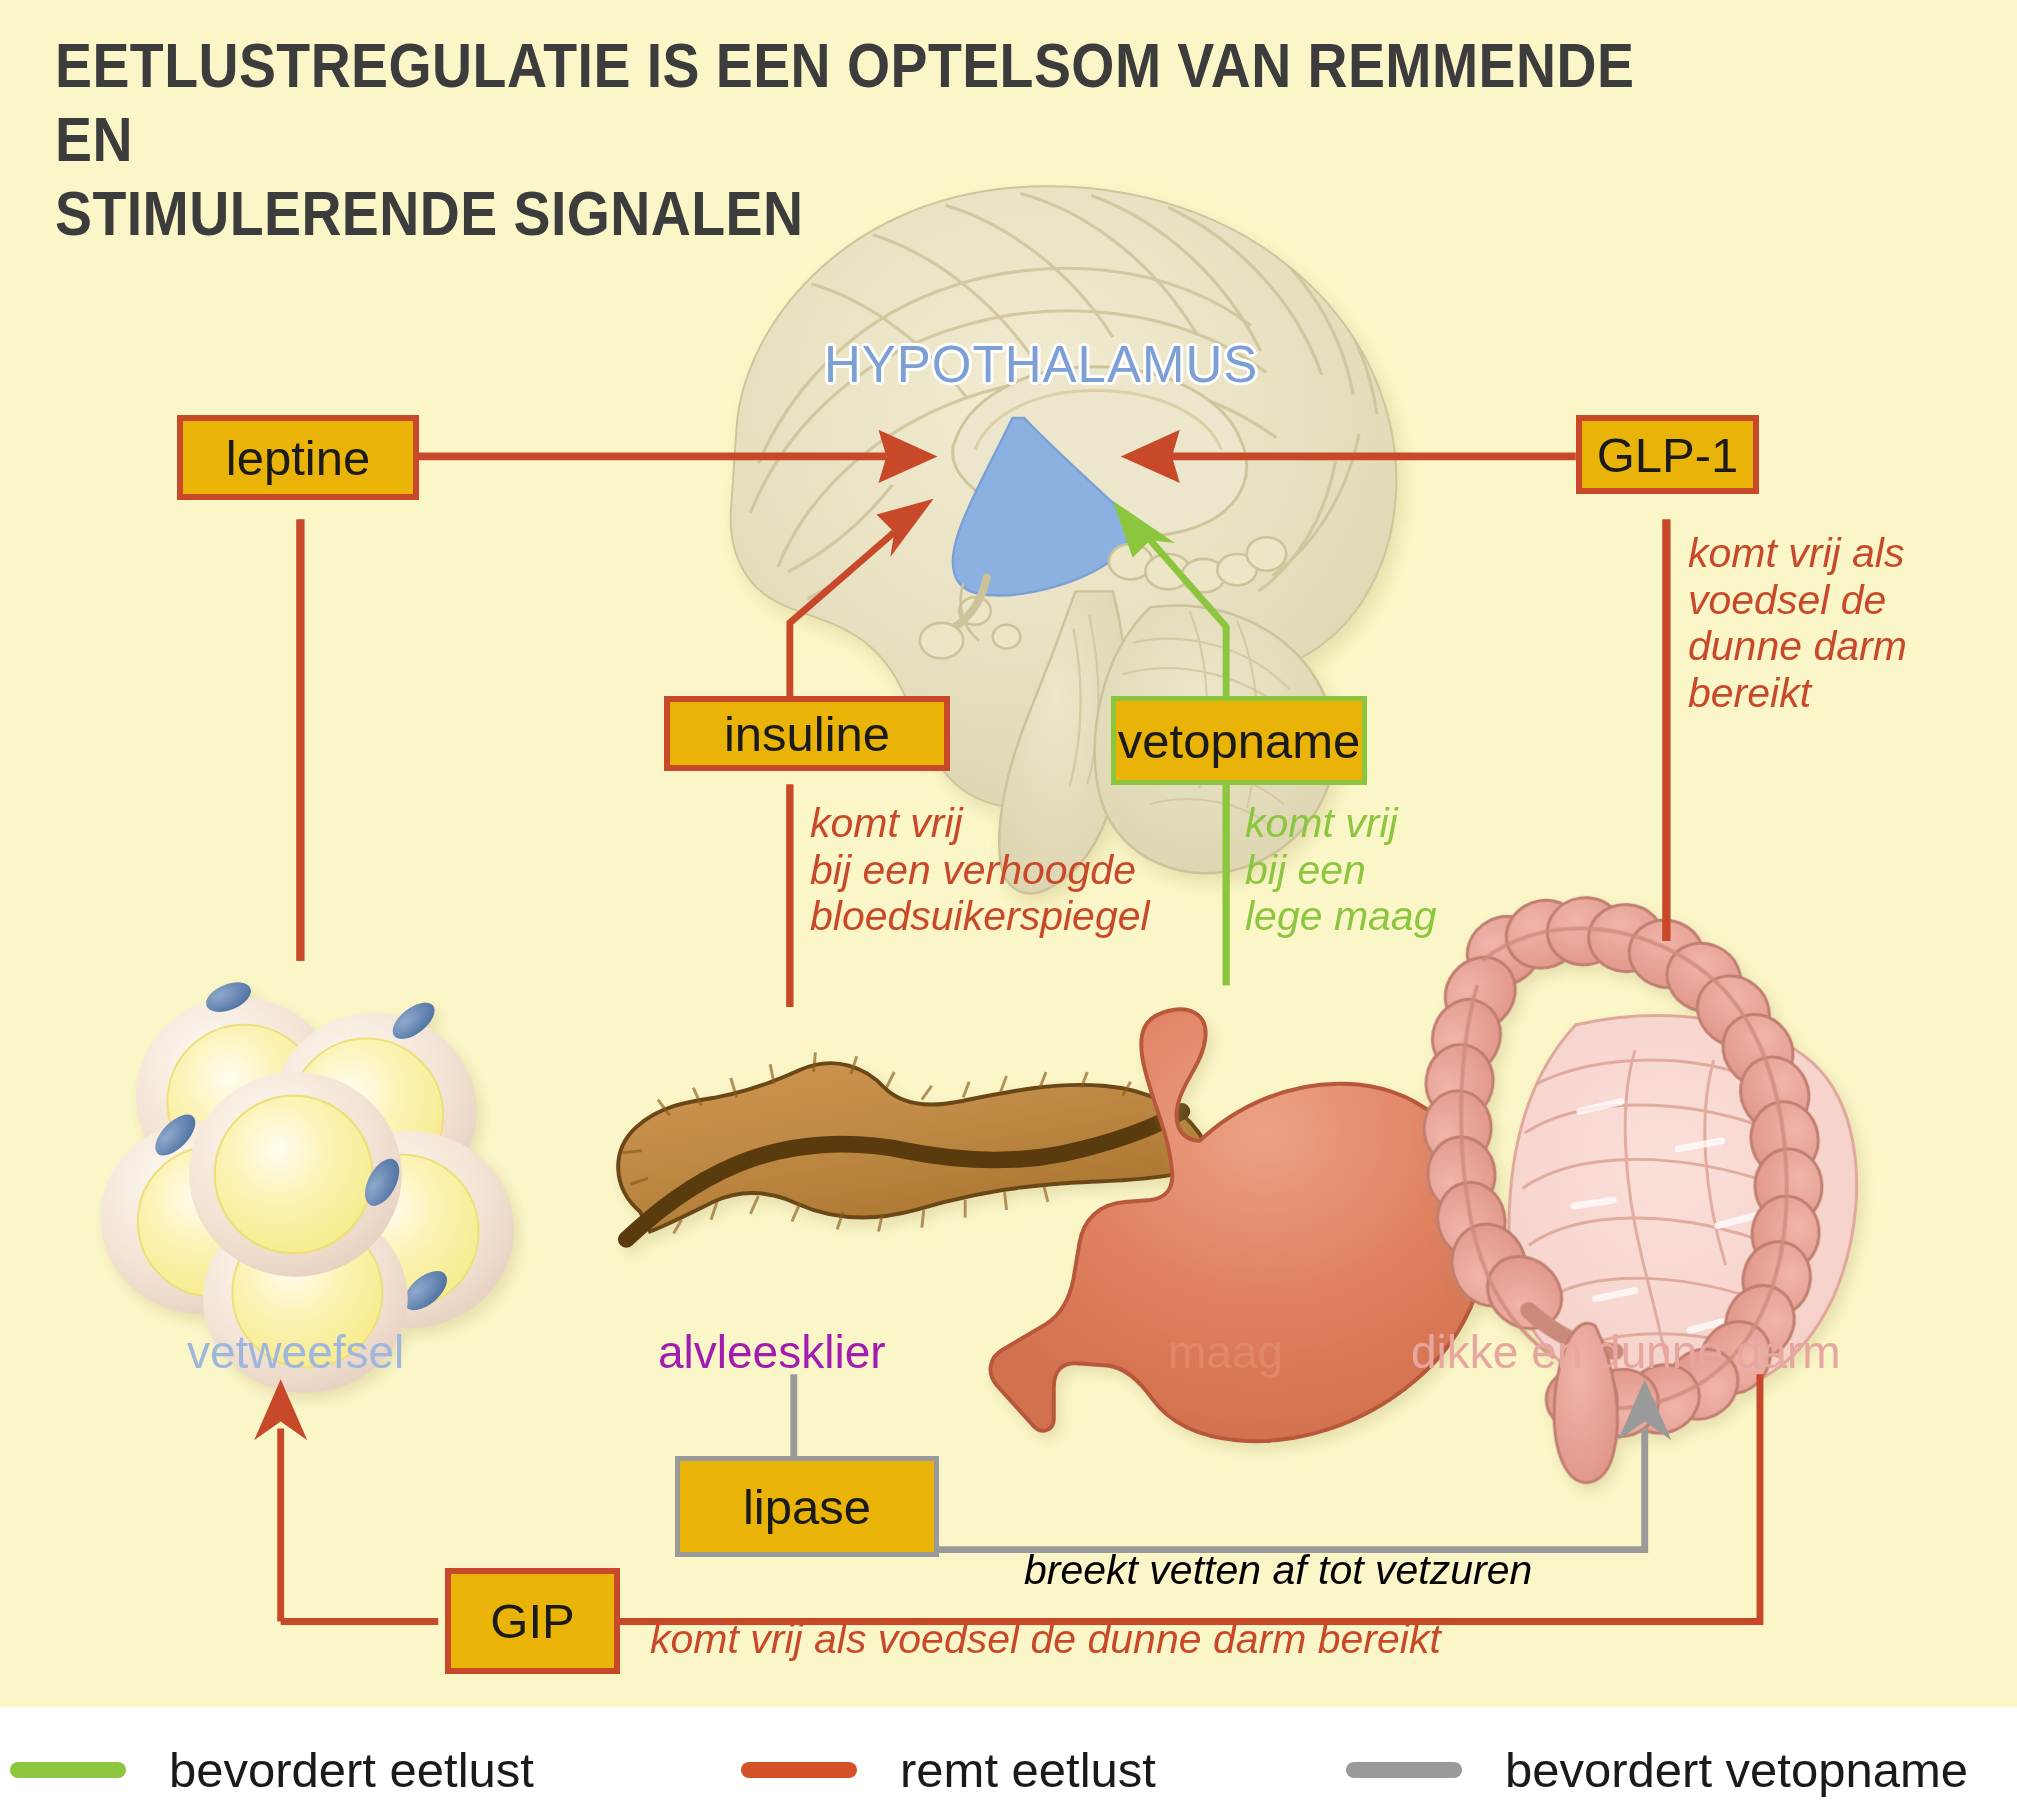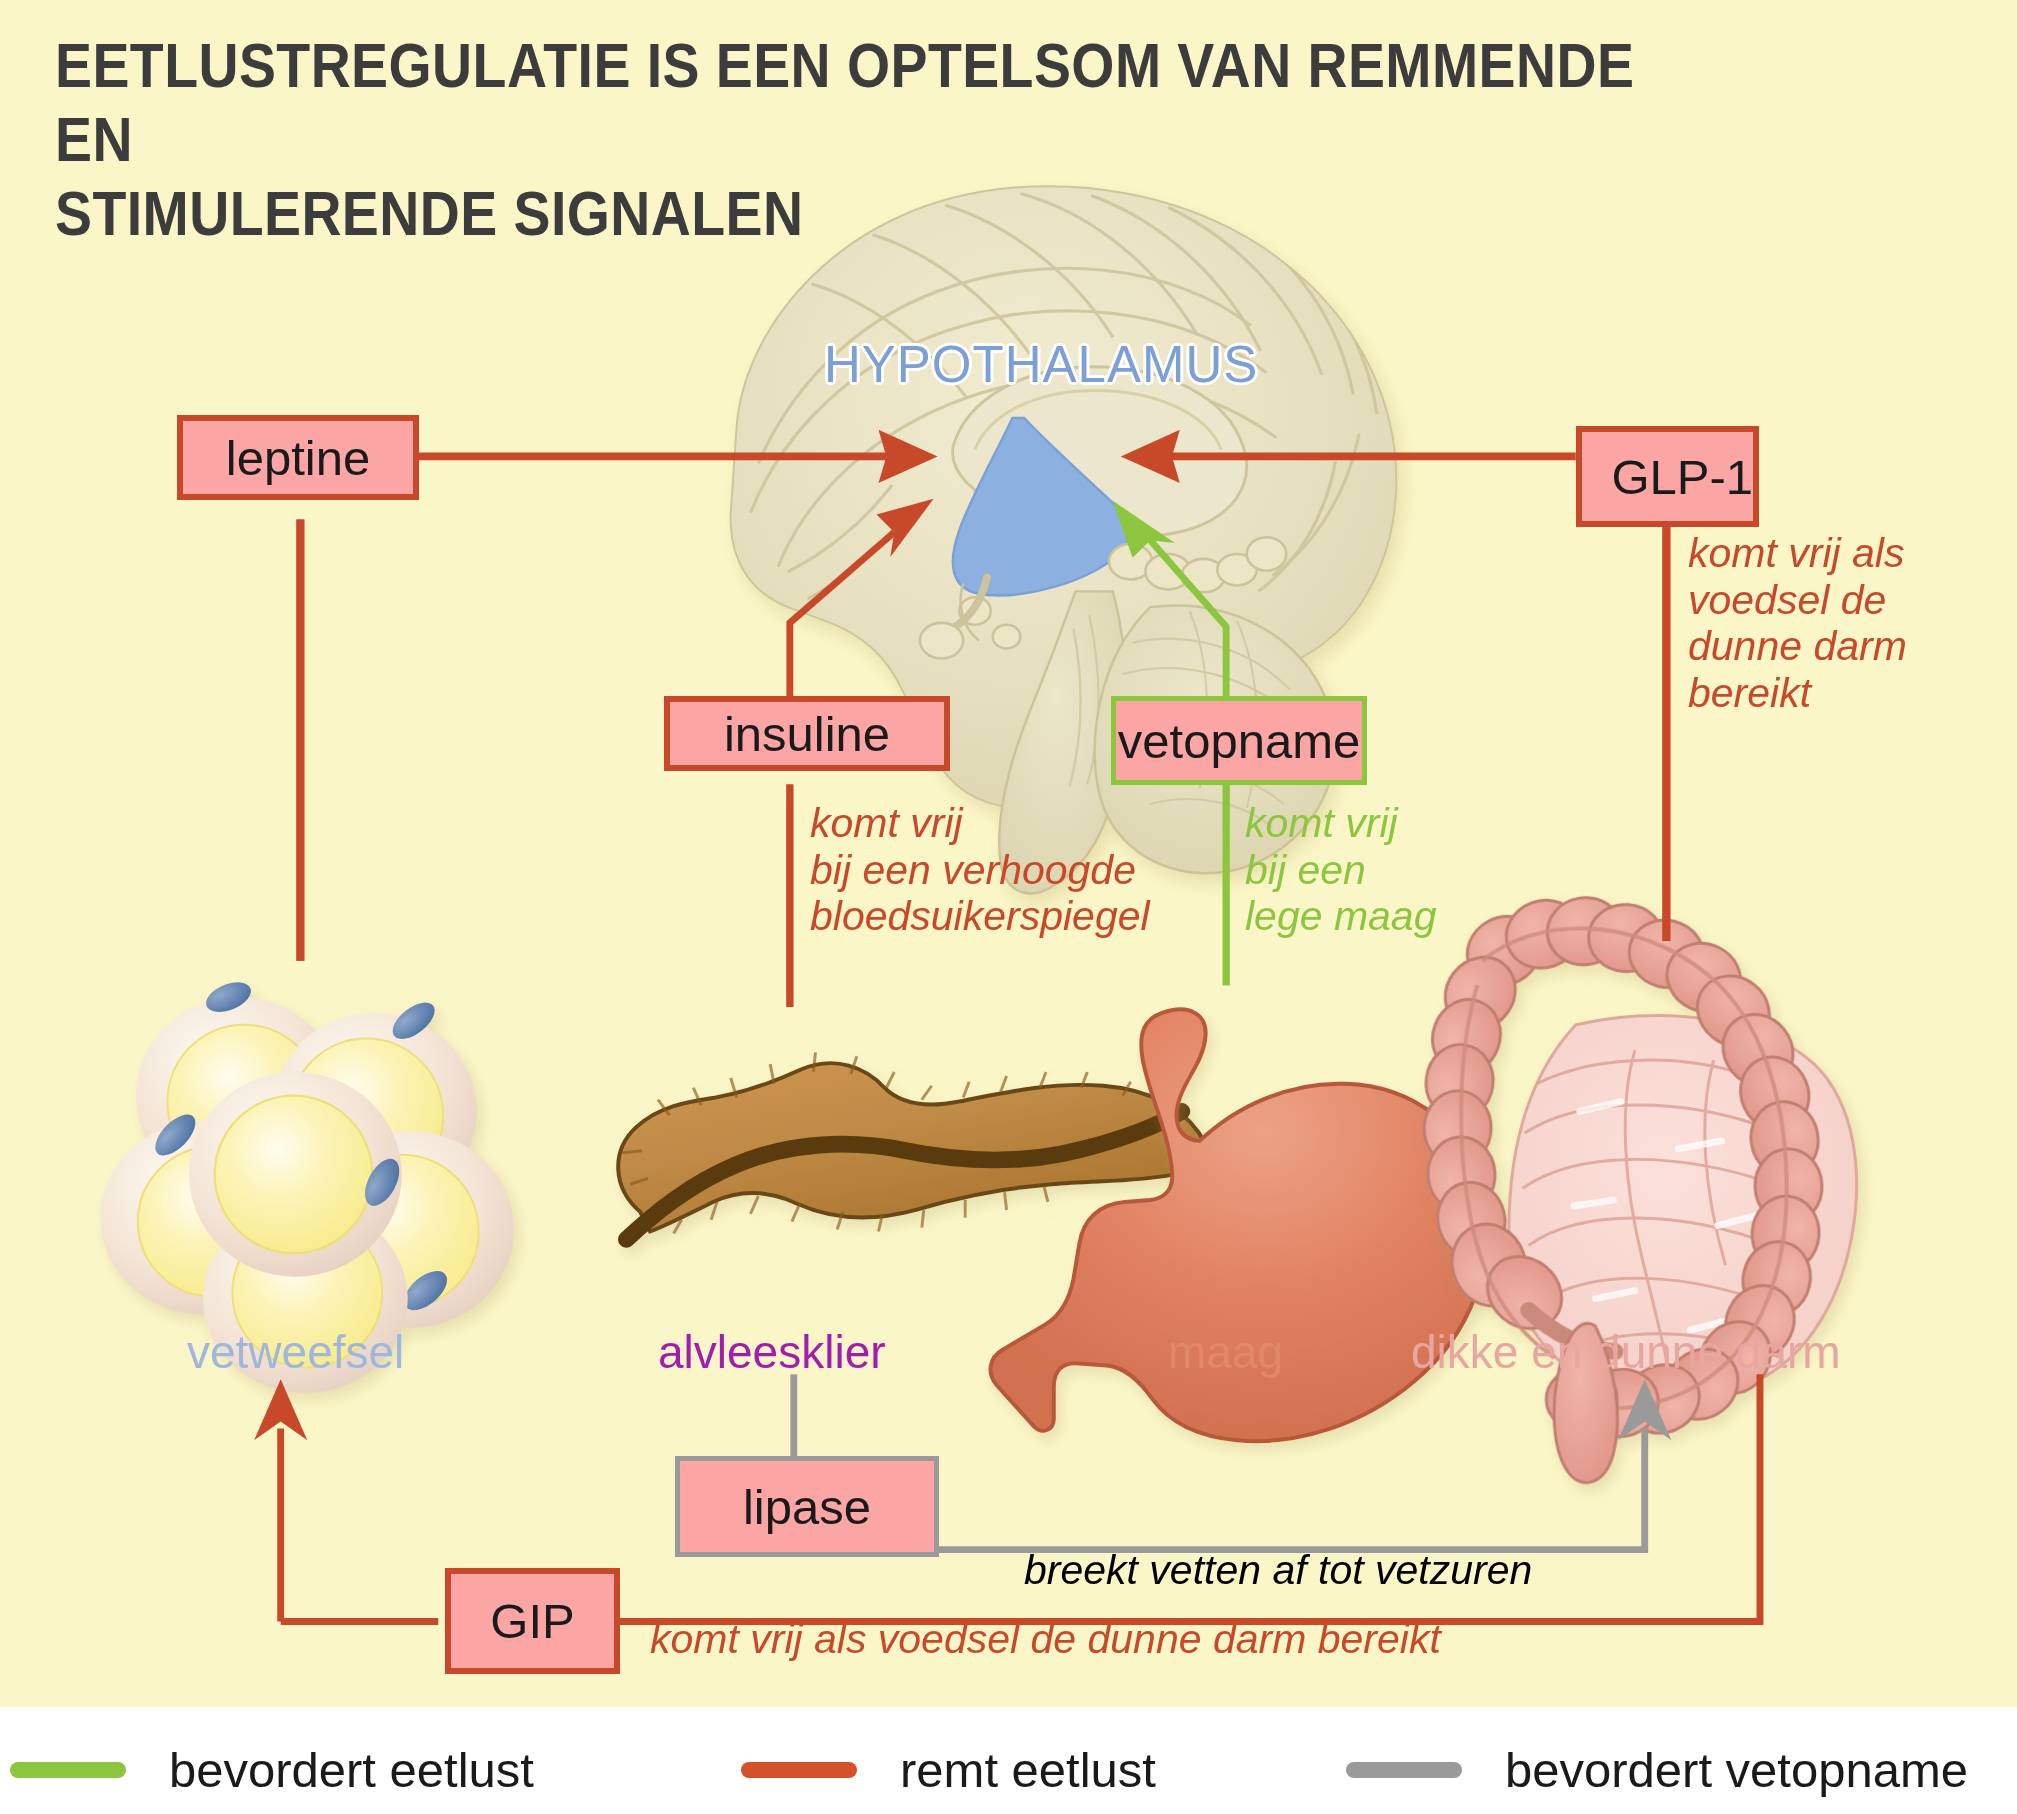--- a/index.html
+++ b/index.html
@@ -30,21 +30,21 @@
     letter-spacing:0.5px;
     color:#3c3c3c;
     transform:scaleX(0.88);
     transform-origin:left top;
   }
   .title span{display:block;}
 
   
   .nodebox{
     position:absolute;
-    background:#fca5a5;
+    background:#eab308;
     box-sizing:border-box;
     display:flex;align-items:center;justify-content:center;
     font-family:"Liberation Sans Narrow","Liberation Sans",sans-serif;
     color:#1a1a1a;
     font-size:49px;
     letter-spacing:0px;
     z-index:22;
   }
   .bx-red{border:6.9px solid #c8492a;}
   .bx-green{border:5.9px solid #8cc63f;}
@@ -467,21 +467,21 @@
       <line x1="802" y1="796" x2="802" y2="1022" stroke="#c8492a" stroke-width="7"></line>
       <line x1="1245" y1="796" x2="1245" y2="1000" stroke="#8cc63f" stroke-width="7"></line>
       <line x1="1692" y1="527" x2="1692" y2="955" stroke="#c8492a" stroke-width="8"></line>
     </g>
   </svg>
 
   <div class="nodebox bx-red" style="left:177px;top:415px;width:242px;height:85px;">
     <span>leptine</span>
   </div>
 
-  <div class="nodebox bx-red" style="left:1576px;top:426px;width:183px;height:101px;justify-content:flex-end;">
+  <div class="nodebox bx-red" style="left:1576px;top:415px;width:183px;height:79px;">
     <span>GLP-1</span>
   </div>
 
   <div class="nodebox bx-red" style="left:664px;top:696px;width:286px;height:75px;">
     <span>insuline</span>
   </div>
 
   <div class="nodebox bx-green" style="left:1111px;top:696px;width:256px;height:89px;">
     <span>vetopname</span>
   </div>

